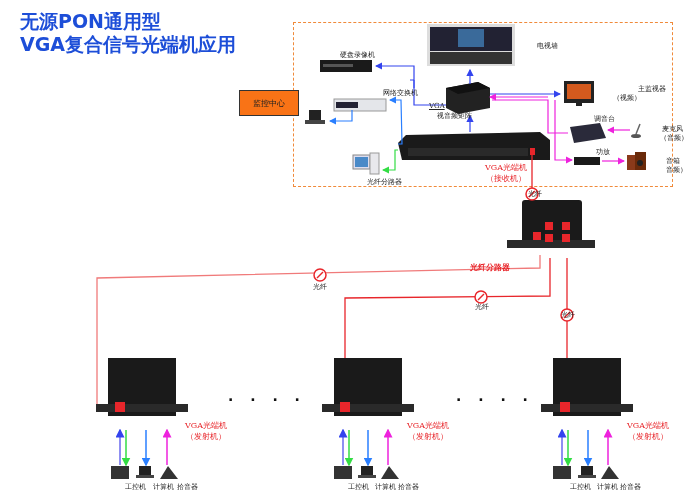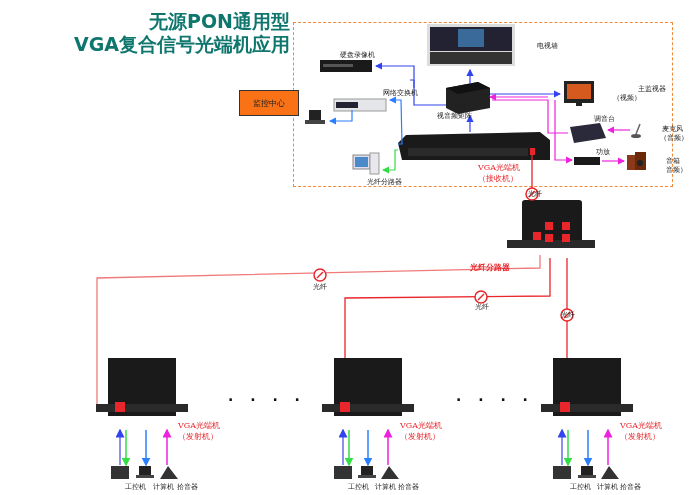--- a/index.html
+++ b/index.html
@@ -1,20 +1,20 @@
 <!DOCTYPE html>
 <html><head>
 <meta charset="utf-8">
 <style>
   html,body{margin:0;padding:0;background:#fff;}
   body{width:700px;height:495px;position:relative;overflow:hidden;font-family:"DejaVu Sans",sans-serif;}
   .abs{position:absolute;}
-  .title{font-family:"DejaVu Sans",sans-serif;font-weight:bold;font-size:19px;color:#0f766e;text-align:right;line-height:23px;}
+  .title{font-family:"DejaVu Sans",sans-serif;font-weight:bold;font-size:19px;color:#1d4ed8;text-align:left;line-height:23px;}
   .lbl{font-family:"DejaVu Serif",serif;font-size:7px;color:#222;white-space:nowrap;padding-left:17px;}
-  .rlbl{font-family:"DejaVu Serif",serif;font-size:8px;color:#e8262b;white-space:nowrap;line-height:11px;text-align:left;}
+  .rlbl{font-family:"DejaVu Serif",serif;font-size:8px;color:#e8262b;white-space:nowrap;line-height:11px;text-align:center;}
   .dashbox{position:absolute;left:293px;top:22px;width:378px;height:163px;border:1.5px dashed #f08a3a;}
   .center-box{position:absolute;left:239px;top:90px;width:58px;height:24px;background:#f97316;border:1px solid #333;font-family:"DejaVu Serif",serif;font-size:8px;color:#222;display:flex;align-items:center;justify-content:center;}
   svg{position:absolute;left:0;top:0;}
 </style>
 </head>
 <body>
 
 <div class="abs title" style="left:20px;top:10px;width:270px;">
   <div>无源PON通用型</div>
   <div>VGA复合信号光端机应用</div>
@@ -196,21 +196,21 @@
     <rect x="553" y="466" width="18" height="13" fill="#333"></rect>
     <rect x="581" y="466" width="12" height="9" fill="#222"></rect>
       <rect x="578" y="475" width="18" height="3" fill="#444"></rect>
     <path d="M601,479 L609,466 L619,479 z" fill="#333"></path>
   </g>
 </svg>
 
 <div class="abs lbl" style="left:520px;top:41px;">电视墙</div>
 <div class="abs lbl" style="left:323px;top:50px;">硬盘录像机</div>
 <div class="abs lbl" style="left:366px;top:88px;">网络交换机</div>
-<div class="abs lbl" style="left:433px;top:102px;text-decoration:underline;">VGA</div>
+<div class="abs lbl" style="left:412px;top:102px;text-decoration:underline;">VGA</div>
 <div class="abs lbl" style="left:420px;top:111px;">视音频矩阵</div>
 <div class="abs lbl" style="left:621px;top:84px;">主监视器</div>
 <div class="abs lbl" style="left:596px;top:93px;">（视频）</div>
 <div class="abs lbl" style="left:577px;top:114px;">调音台</div>
 <div class="abs lbl" style="left:645px;top:124px;">麦克风</div>
 <div class="abs lbl" style="left:643px;top:133px;text-align:right;">（音频）</div>
 <div class="abs lbl" style="left:579px;top:147px;">功放</div>
 <div class="abs lbl" style="left:649px;top:156px;">音箱</div>
 <div class="abs lbl" style="left:649px;top:165px;">音频）</div>
 <div class="abs lbl" style="left:350px;top:177px;">光纤分路器</div>

